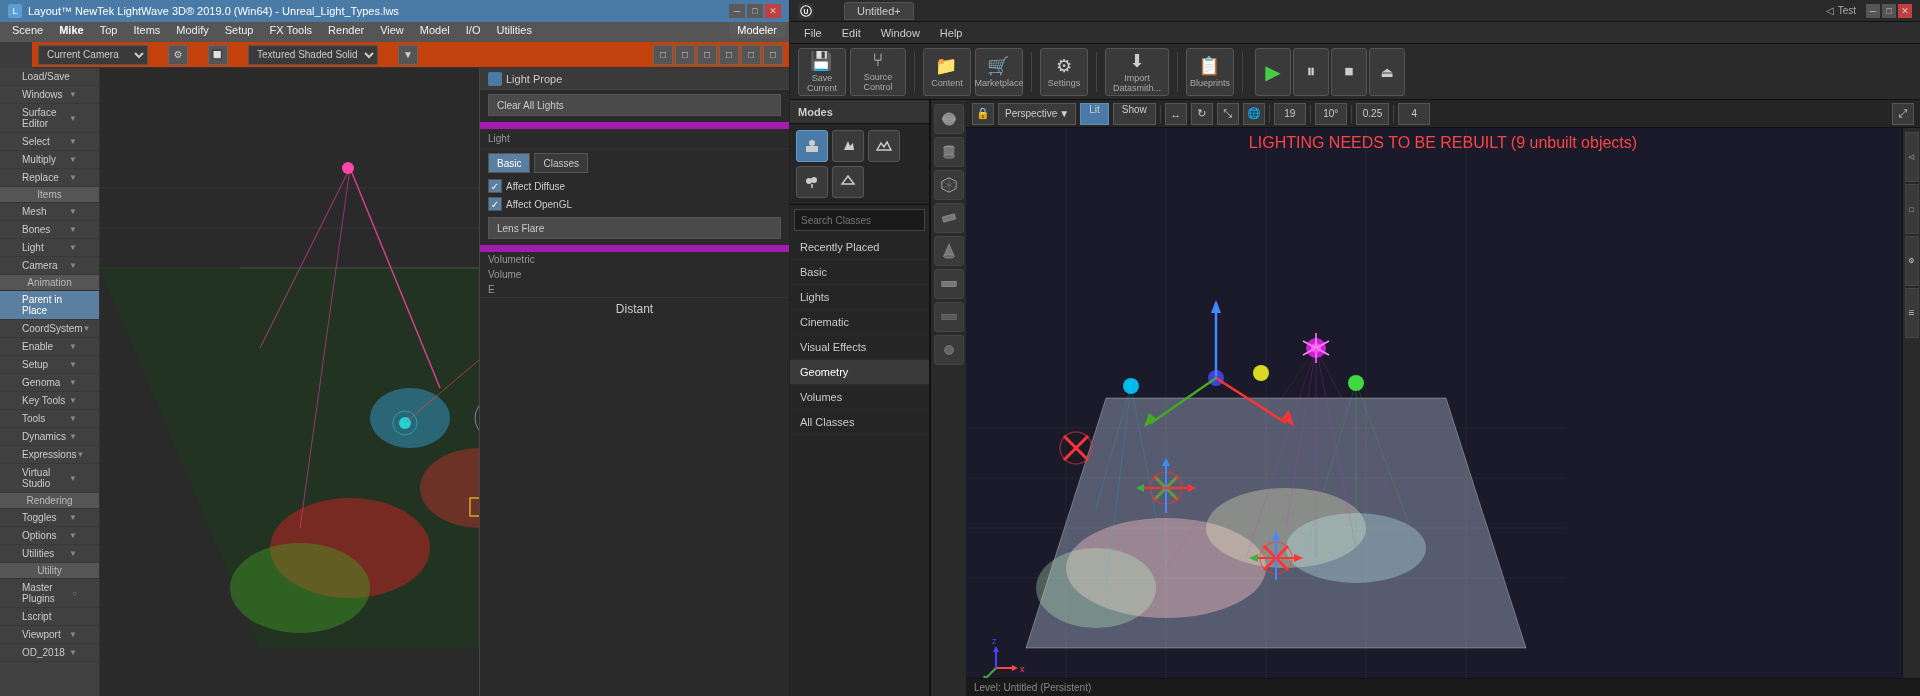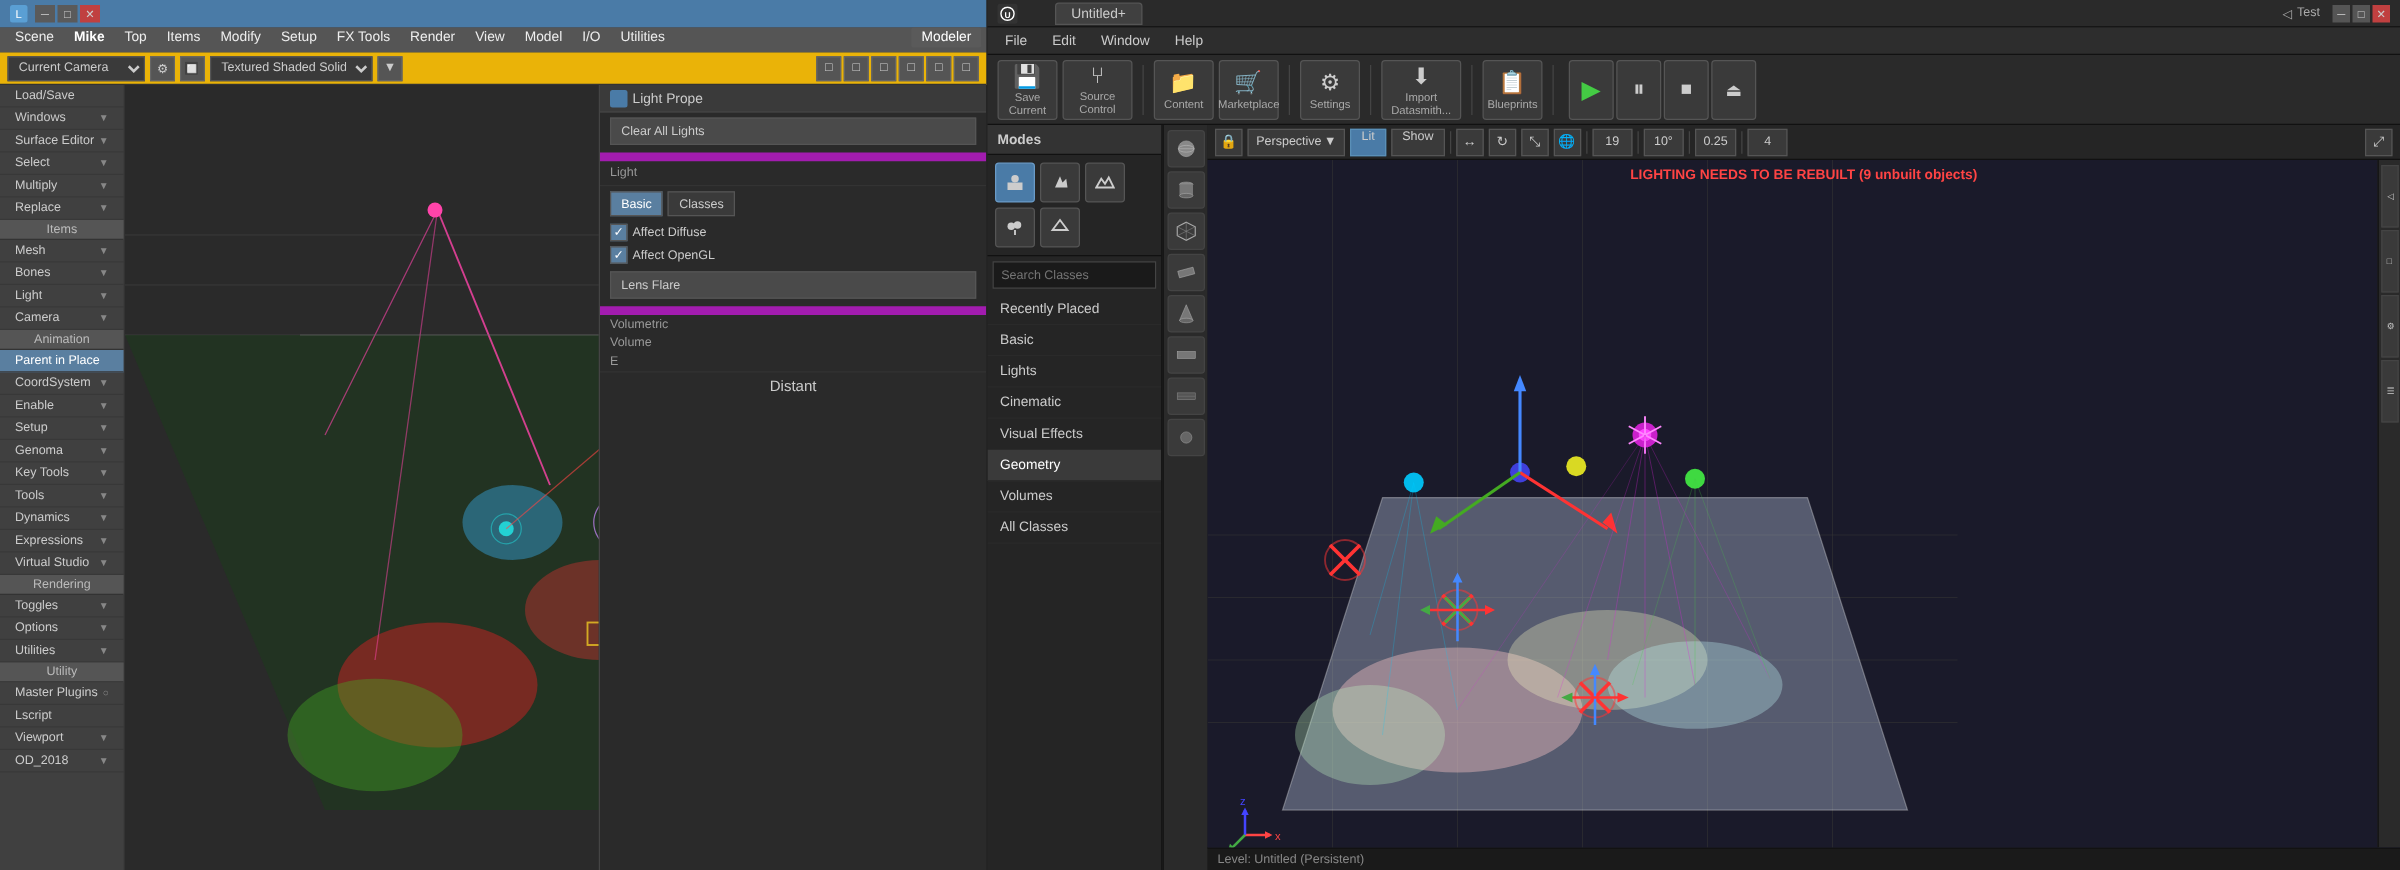--- a/index.html
+++ b/index.html
@@ -15,31 +15,31 @@
     .lw-titlebar-btns { display: flex; gap: 2px; }
     .lw-titlebar-btn { width: 16px; height: 14px; background: #5a5a5a; border: none; color: #ccc; font-size: 9px; cursor: pointer; display: flex; align-items: center; justify-content: center; }
     .lw-titlebar-btn.close { background: #c04040; }
 
     
     .lw-menubar { height: 20px; background: #555; display: flex; align-items: flex-start; padding: 0 4px; }
     .lw-menubar-item { padding: 2px 8px; color: #eee; font-size: 11px; cursor: pointer; border-radius: 2px; }
     .lw-menubar-item.active { color: #fff; font-weight: bold; }
 
     
-    .lw-toolbar { height: 26px; background: #eab308; display: flex; align-items: center; padding: 0 6px; gap: 4px; border-bottom: 1px solid #333; }
+    .lw-toolbar { height: 26px; background: #c2410c; display: flex; align-items: center; padding: 0 6px; gap: 20px; border-bottom: 1px solid #333; margin-left: 32px; }
     .lw-toolbar-select { height: 20px; background: #3a3a3a; border: 1px solid #555; color: #ccc; font-size: 10px; padding: 0 4px; }
     .lw-toolbar-icon { width: 20px; height: 20px; background: #555; border: 1px solid #666; display: flex; align-items: center; justify-content: center; color: #ccc; font-size: 10px; cursor: pointer; }
 
     
     .lw-main { flex: 1; display: flex; }
 
     
     .lw-sidebar { width: 100px; background: #404040; display: flex; flex-direction: column; border-right: 1px solid #333; overflow: hidden; }
     .lw-sidebar-header { background: #555; padding: 2px 6px; font-size: 10px; color: #bbb; text-align: center; border-bottom: 1px solid #333; }
-    .lw-sidebar-item { padding: 3px 12px; font-size: 10px; color: #ccc; cursor: pointer; display: flex; align-items: center; justify-content: space-between; border-bottom: 1px solid #383838; }
+    .lw-sidebar-item { padding: 3px 22px; font-size: 10px; color: #ccc; cursor: pointer; display: flex; align-items: center; justify-content: space-between; border-bottom: 1px solid #383838; }
     .lw-sidebar-item.active { background: #5a7fa0; color: #fff; }
     .lw-sidebar-arrow { color: #888; font-size: 8px; }
 
     
     .lw-viewport { flex: 1; background: #282828; position: relative; overflow: hidden; }
 
     
     .lw-popup { position: absolute; right: 0; top: 0; width: 310px; height: 100%; background: #2a2a2a; border-left: 1px solid #444; z-index: 10; display: flex; flex-direction: column; }
     .lw-popup-header { height: 22px; background: #3a3a3a; display: flex; align-items: center; padding: 0 8px; color: #ccc; font-size: 11px; border-bottom: 1px solid #444; gap: 4px; }
     .lw-popup-icon { width: 14px; height: 14px; background: #4a7ba7; border-radius: 2px; }
@@ -99,21 +99,21 @@
     .ue-vp-btn.active { background: #4a7ba7; border-color: #5a8fb7; }
     .ue-vp-dropdown { height: 22px; padding: 0 6px; background: #3a3a3a; border: 1px solid #555; color: #ccc; font-size: 10px; display: flex; align-items: center; gap: 2px; cursor: pointer; }
     .ue-vp-icon-btn { width: 22px; height: 22px; background: #3a3a3a; border: 1px solid #555; color: #ccc; font-size: 11px; display: flex; align-items: center; justify-content: center; cursor: pointer; }
     .ue-vp-separator { width: 1px; height: 18px; background: #444; }
     .ue-vp-number { height: 22px; padding: 0 6px; background: #3a3a3a; border: 1px solid #555; color: #ccc; font-size: 10px; display: flex; align-items: center; min-width: 32px; justify-content: center; }
 
     
     .ue-3d-viewport { flex: 1; background: #1a1a2a; position: relative; overflow: hidden; }
 
     
-    .ue-lighting-warning { position: absolute; top: 6px; left: 50%; transform: translateX(-50%); color: #ff4444; font-size: 11px; font-weight: bold; white-space: nowrap; z-index: 10; }
+    .ue-lighting-warning { position: absolute; top: 6px; left: 50%; transform: translateX(-50%); color: #ff4444; font-size: 16px; font-weight: normal; white-space: nowrap; z-index: 10; }
 
     
     .ue-right-btns { position: absolute; right: 0; top: 0; width: 18px; height: 100%; background: #2a2a2a; display: flex; flex-direction: column; align-items: center; gap: 2px; padding: 4px 0; border-left: 1px solid #111; }
     .ue-right-btn { width: 14px; height: 50px; background: #3a3a3a; border: 1px solid #444; color: #ccc; font-size: 7px; display: flex; align-items: center; justify-content: center; cursor: pointer; writing-mode: vertical-rl; }
 
     
     .ue-statusbar { height: 18px; background: #1a1a1a; display: flex; align-items: center; padding: 0 8px; border-top: 1px solid #111; color: #888; font-size: 10px; }
 
     
     ::-webkit-scrollbar { width: 6px; height: 6px; }
@@ -132,20 +132,21 @@
     .popup-checkbox.checked { background: #5a7fa0; }
     .popup-check-mark { color: #fff; font-size: 10px; }
   </style>
 </head>
 <body>
 
 <div id="lightwave-panel">
 
   <div class="lw-titlebar">
     <div class="lw-titlebar-icon">L</div>
+    <span class="lw-titlebar-title">Layout™ NewTek LightWave 3D® 2019.0 (Win64) - Unreal_Light_Types.lws</span>
     <div class="lw-titlebar-btns">
       <button class="lw-titlebar-btn">─</button>
       <button class="lw-titlebar-btn">□</button>
       <button class="lw-titlebar-btn close">✕</button>
     </div>
   </div>
 
   <div class="lw-menubar">
     <span class="lw-menubar-item">Scene</span>
     <span class="lw-menubar-item active">Mike</span>

